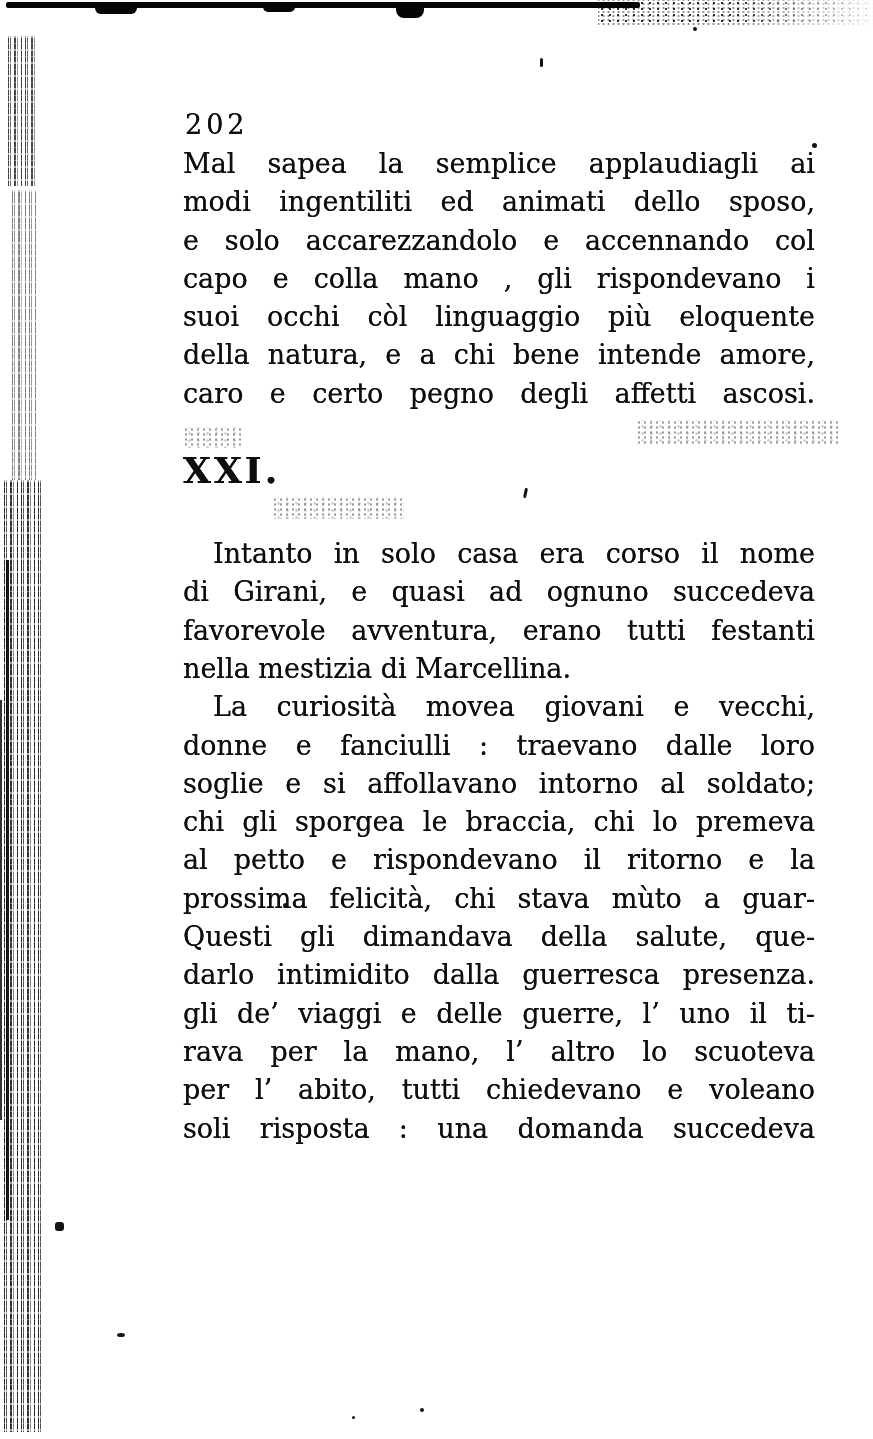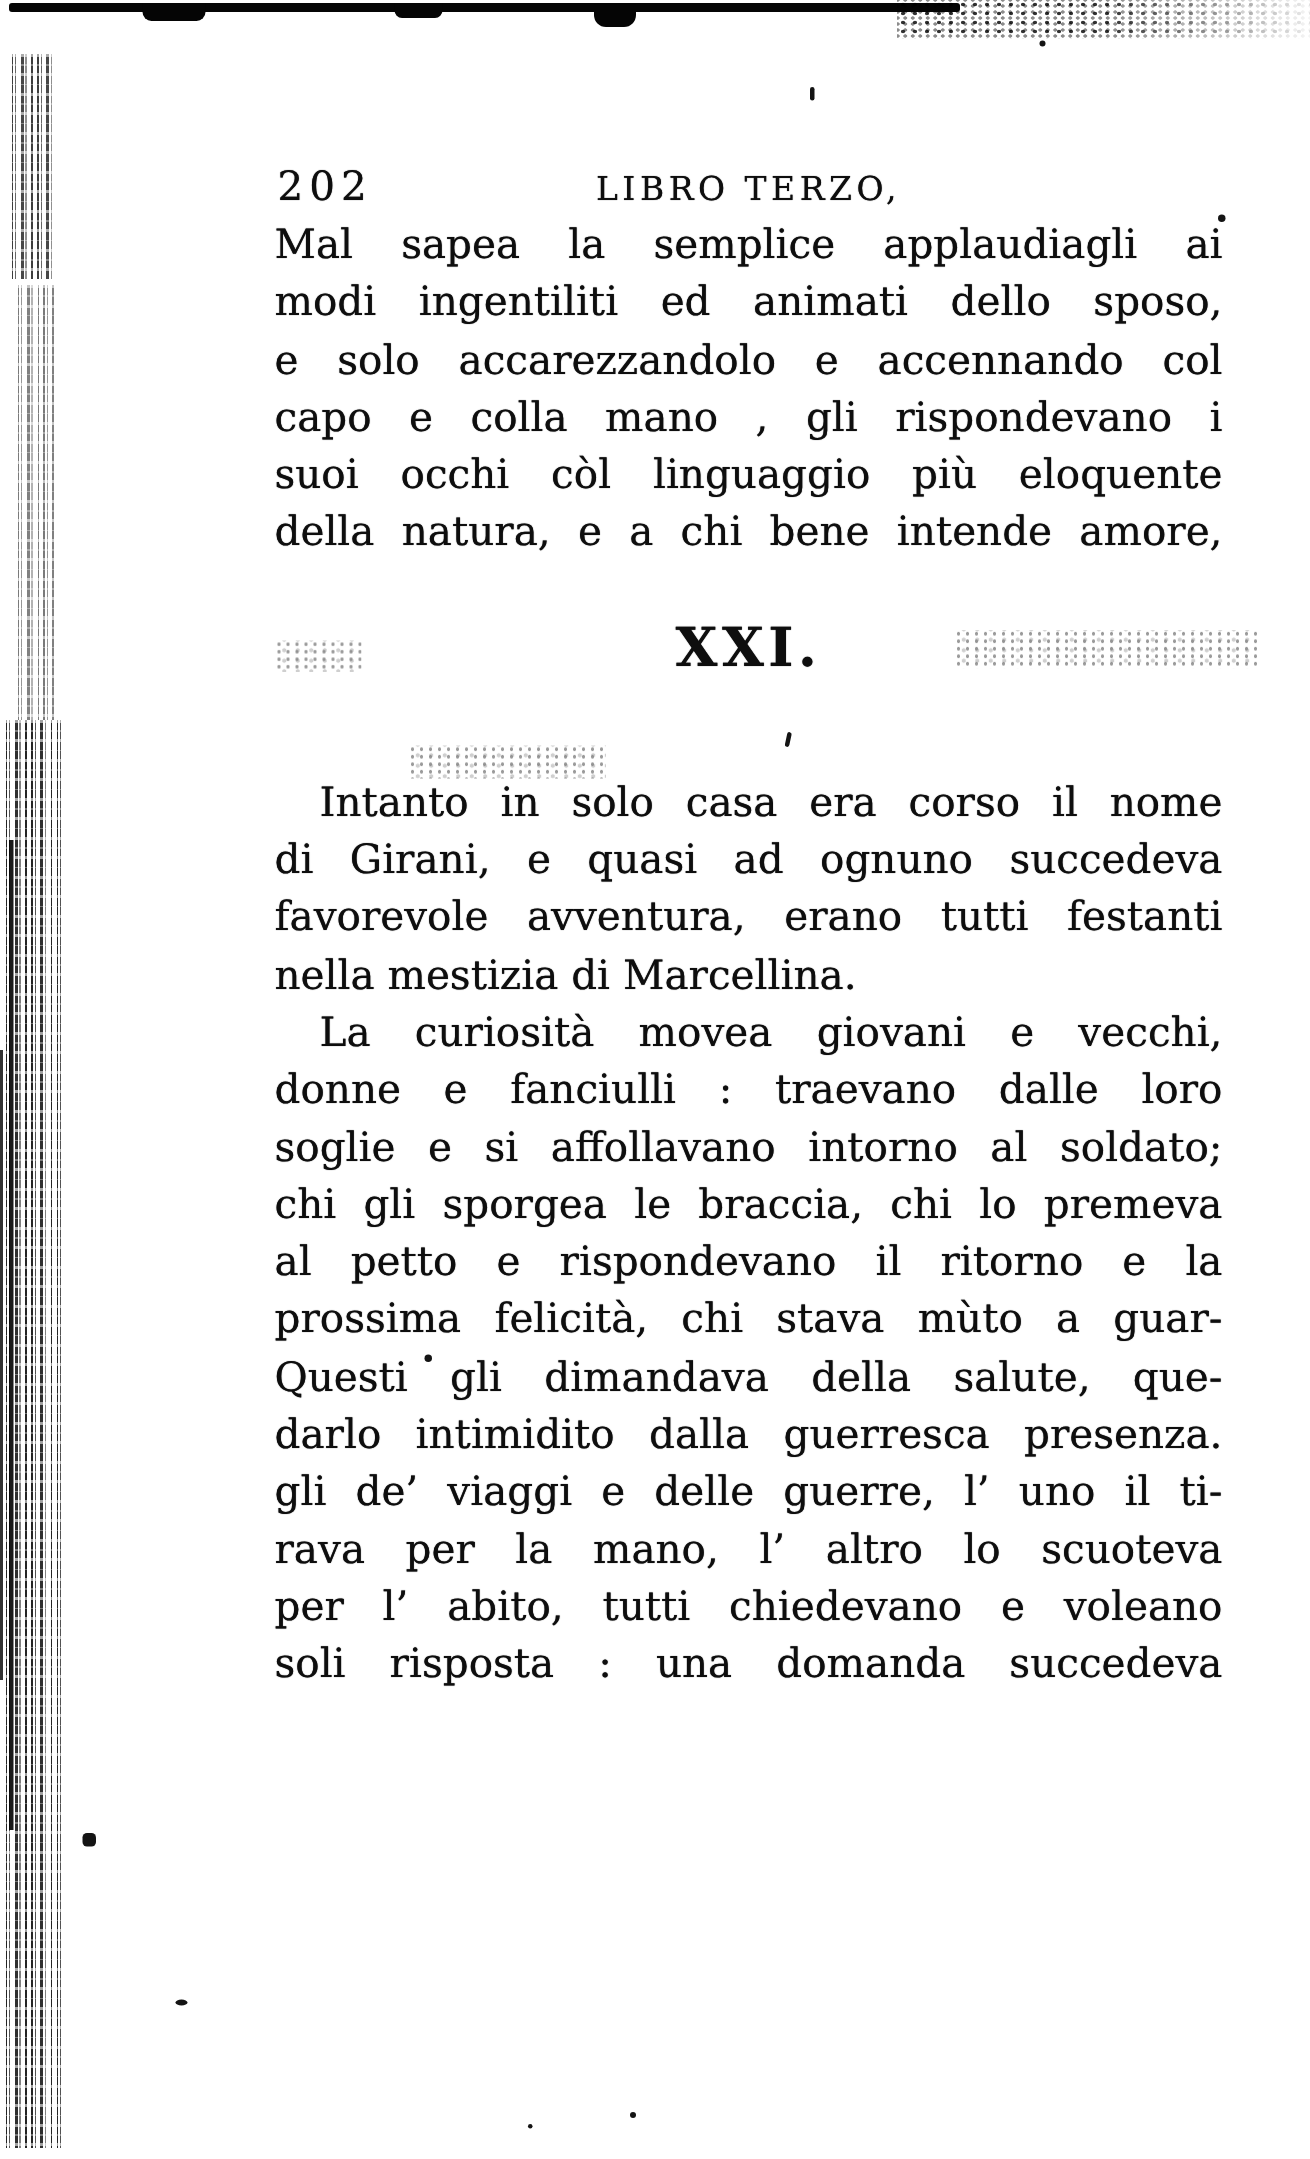--- a/index.html
+++ b/index.html
@@ -65,22 +65,21 @@
     text-shadow:0 0 .6px rgba(0,0,0,.85);
   }
   .line{
     text-align:justify;
     text-align-last:justify;
     height:38.3px;white-space:nowrap;
   }
   .line.short{text-align-last:left;}
   .line.indent{text-indent:30px;}
   .heading{
-    margin:36px 0 64px 0;
-    text-align:center;
+    margin:36px 0 44px 0;
     font-size:36px;line-height:42px;font-weight:bold;letter-spacing:3px;
     text-shadow:0 0 .6px rgba(0,0,0,.9);
   }
 </style>
 </head>
 <body>
 
 <div class="page">
 
   <div class="topbar" style="left:6px;top:2px;width:634px;height:6px;"></div>
@@ -104,30 +103,30 @@
   <div class="dot" style="left:812px;top:143px;width:5px;height:5px;"></div>
   <div class="dot" style="left:524px;top:488px;width:3px;height:10px;border-radius:2px;transform:rotate(12deg);"></div>
   <div class="dot" style="left:283px;top:903px;width:5px;height:5px;"></div>
   <div class="dot" style="left:55px;top:1222px;width:9px;height:9px;border-radius:3px;"></div>
   <div class="dot" style="left:117px;top:1333px;width:8px;height:4px;"></div>
   <div class="dot" style="left:420px;top:1408px;width:4px;height:4px;"></div>
   <div class="dot" style="left:352px;top:1416px;width:3px;height:3px;"></div>
 
   <div class="header-row">
     <span class="page-number">202</span>
-    <span class="running-title">LIBRO TERZO,</span>
   </div>
 
   <div class="text-col">
     <div class="line">Mal sapea la semplice applaudiagli ai</div>
     <div class="line">modi ingentiliti ed animati dello sposo,</div>
     <div class="line">e solo accarezzandolo e accennando col</div>
     <div class="line">capo e colla mano , gli rispondevano i</div>
     <div class="line">suoi occhi còl linguaggio più eloquente</div>
     <div class="line">della natura, e a chi bene intende amore,</div>
+    <div class="line">caro e certo pegno degli affetti ascosi.</div>
 
     <div class="heading">XXI.</div>
 
     <div class="line indent">Intanto in solo casa era corso il nome</div>
     <div class="line">di Girani, e quasi ad ognuno succedeva</div>
     <div class="line">favorevole avventura, erano tutti festanti</div>
     <div class="line short">nella mestizia di Marcellina.</div>
     <div class="line indent">La curiosità movea giovani e vecchi,</div>
     <div class="line">donne e fanciulli : traevano dalle loro</div>
     <div class="line">soglie e si affollavano intorno al soldato;</div>

